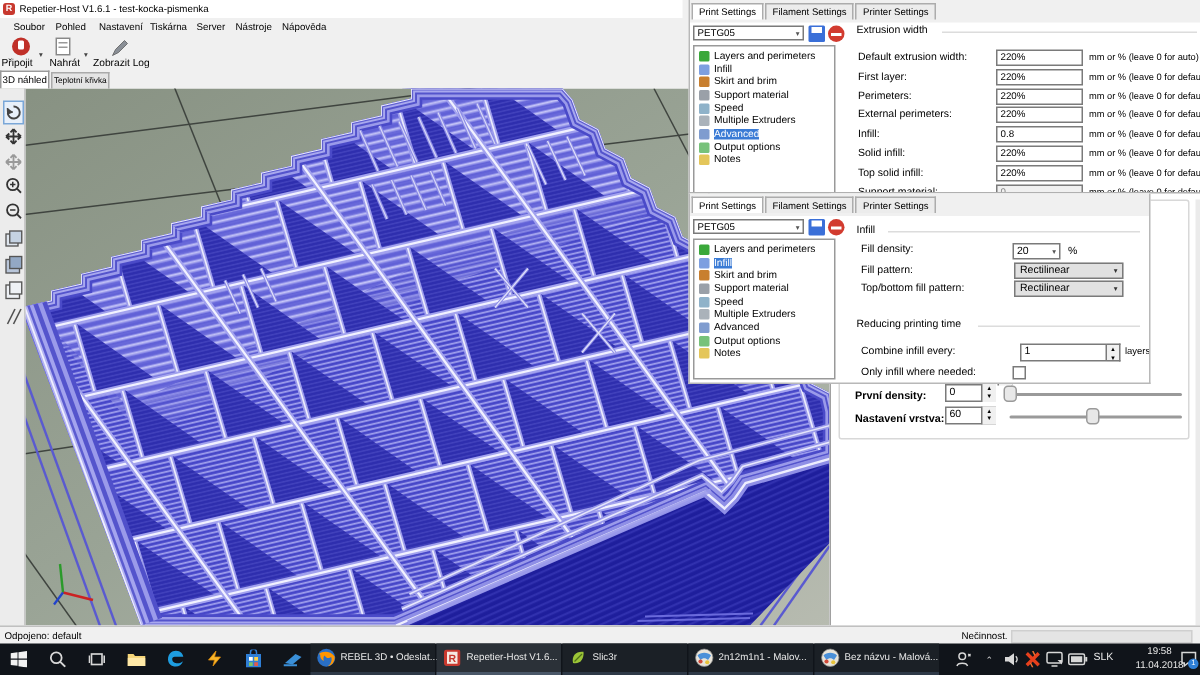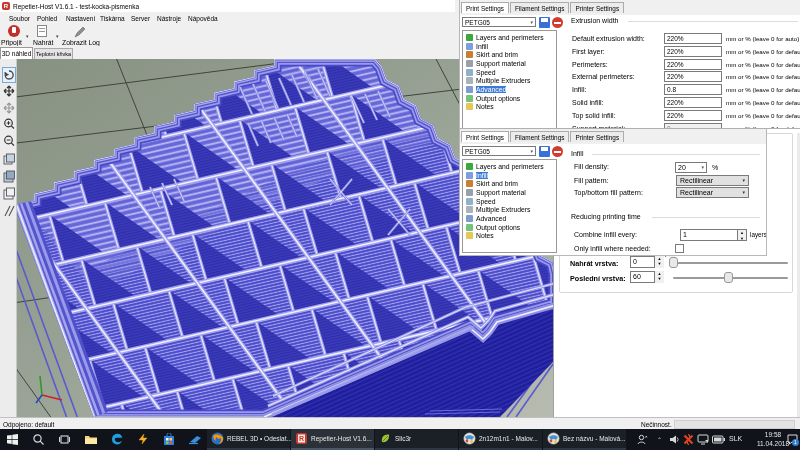--- a/index.html
+++ b/index.html
@@ -615,26 +615,26 @@
 <g stroke="#555" stroke-width="1.1">
       <path d="M4,150 L9,140 M8,150 L13,140"></path>
     </g>
 </svg>
 
 <div class="abs" style="left:553px;top:59px;width:247px;height:358px;background:#fff;border-left:1px solid #a0a0a0">
  <div class="abs" style="left:5px;top:74px;width:234px;height:160px;border:1px solid #d8d8d8;border-radius:2px"></div>
 <div class="abs" style="left:243px;top:74px;width:3px;height:284px;background:#ebebeb"></div>
 <div class="abs" style="left:85px;top:192px;width:36px;height:6px;background:#fff;border:1px solid #7a7a7a;border-bottom:none"></div>
 <div class="abs" style="left:111px;top:193px;width:10px;height:5px;background:#f0f0f0;border-left:1px solid #7a7a7a;font-size:3.5px;text-align:center;line-height:5px">▲</div>
- <div class="abs" style="left:16px;top:200px;font-size:7.2px;font-weight:bold;white-space:nowrap">Nahrát vrstva:</div>
+ <div class="abs" style="left:16px;top:200px;font-size:7.2px;font-weight:bold;white-space:nowrap">První density:</div>
  <div class="abs" style="left:76px;top:197px;width:34px;height:12px;border:1px solid #7a7a7a;background:#fff;font-size:7px;padding:1px 2px">0</div>
  <div class="abs" style="left:100px;top:197px;width:10px;height:12px;border-left:1px solid #7a7a7a;font-size:4px;text-align:center;line-height:5px;background:#f0f0f0">▲<br>▼</div>
  <div class="abs" style="left:119px;top:203px;width:115px;height:2px;background:#9a9a9a;border-radius:1px"></div>
  <div class="abs" style="left:115px;top:198px;width:9px;height:11px;background:#e8e8e8;border:1px solid #9a9a9a;border-radius:3px"></div>
- <div class="abs" style="left:16px;top:215px;font-size:7.2px;font-weight:bold;white-space:nowrap">Poslední vrstva:</div>
+ <div class="abs" style="left:16px;top:215px;font-size:7.2px;font-weight:bold;white-space:nowrap">Nastavení vrstva:</div>
  <div class="abs" style="left:76px;top:212px;width:34px;height:12px;border:1px solid #7a7a7a;background:#fff;font-size:7px;padding:1px 2px">60</div>
  <div class="abs" style="left:100px;top:212px;width:10px;height:12px;border-left:1px solid #7a7a7a;font-size:4px;text-align:center;line-height:5px;background:#f0f0f0">▲<br>▼</div>
  <div class="abs" style="left:119px;top:218px;width:115px;height:2px;background:#9a9a9a;border-radius:1px"></div>
  <div class="abs" style="left:170px;top:213px;width:9px;height:11px;background:#e8e8e8;border:1px solid #9a9a9a;border-radius:3px"></div>
 </div>
 
 <div class="abs" style="left:459px;top:0;width:341px;height:129px;background:#fff;border-left:1px solid #b8b8b8;border-bottom:1px solid #b0b0b0;overflow:hidden">
  <div class="abs" style="left:0;top:0;width:341px;height:15px;background:#f0f0f0"></div>
  <div class="tabbar" style="left:1px;top:2px">
   <div class="tab on">Print Settings</div>

